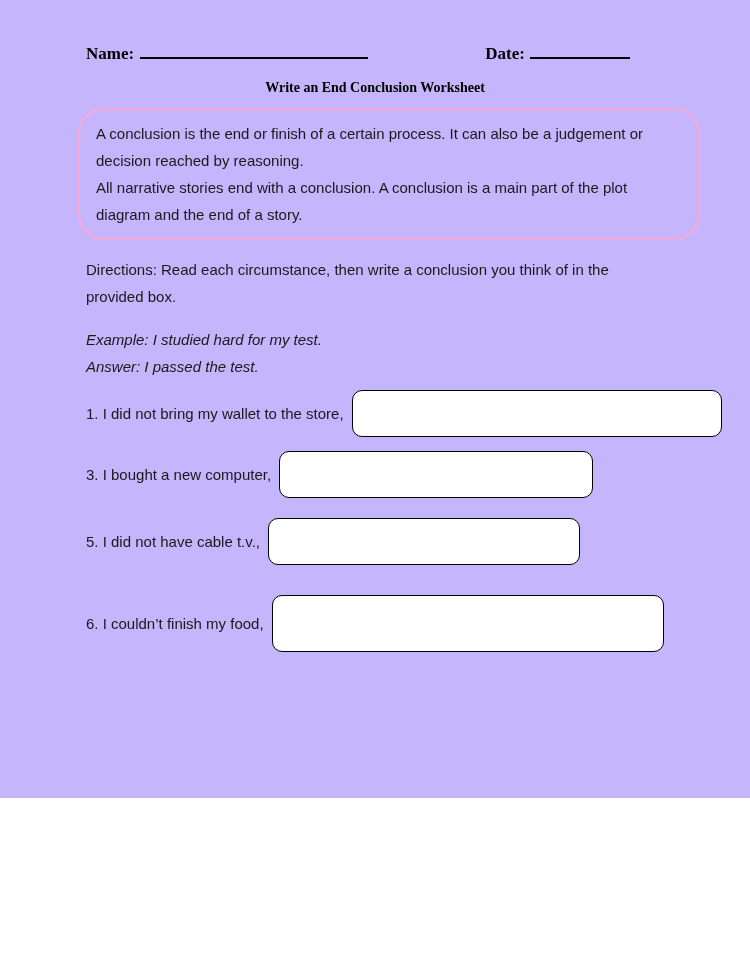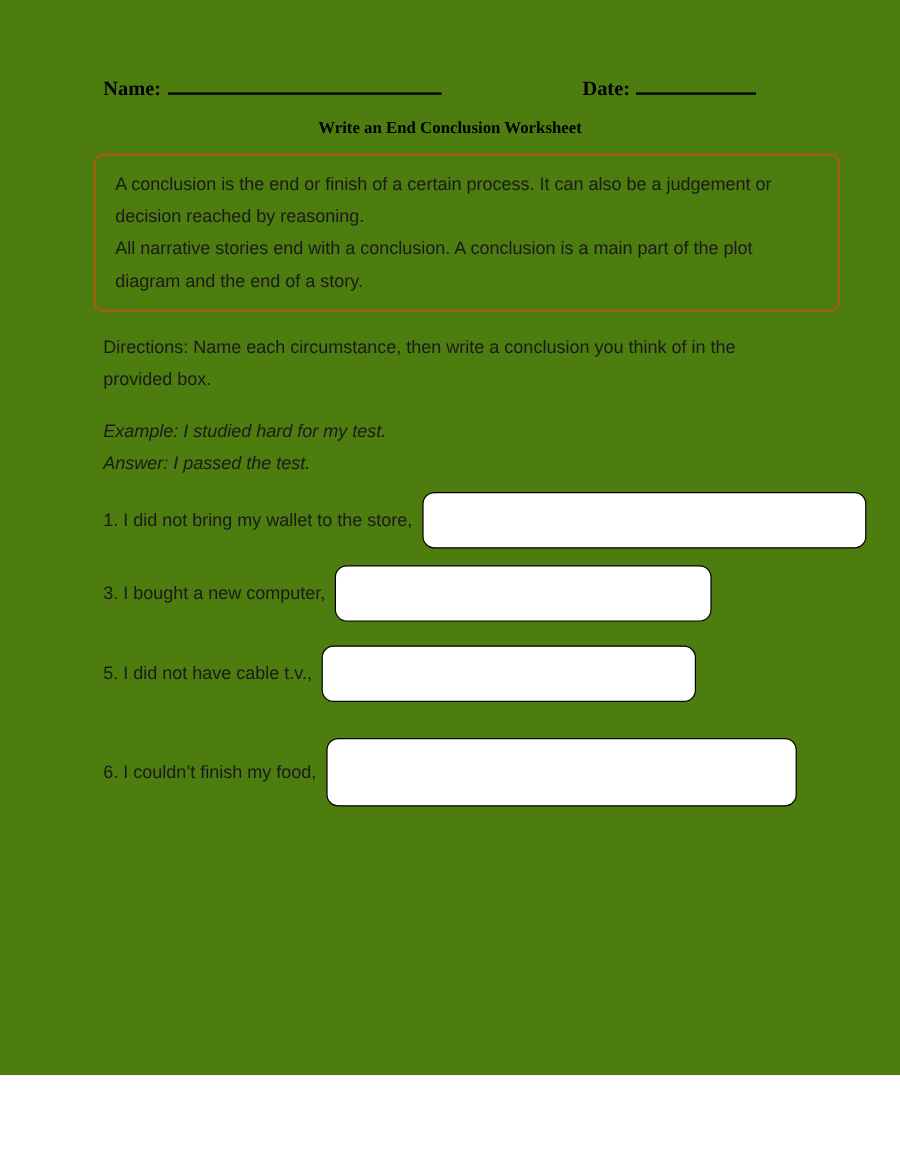--- a/index.html
+++ b/index.html
@@ -1,24 +1,24 @@
 <!DOCTYPE html>
 <html><head>
 <meta charset="utf-8">
 <style>
   * { margin: 0; padding: 0; box-sizing: border-box; }
   html, body { background: #ffffff; }
   .page {
     width: 750px;
-    height: 896px;
-    background: #4d7c0f;
+    height: 798px;
+    background: #c4b5fd;
     font-family: "Liberation Sans", sans-serif;
     font-size: 15px;
     color: #1a1a1a;
-    padding: 64px 28px 0 86px;
+    padding: 44px 28px 0 86px;
     position: relative;
     overflow: hidden;
   }
   
   .header-row { display: flex; align-items: flex-end; }
   .label-serif {
     font-family: "Liberation Serif", serif;
     font-weight: bold;
     font-size: 17px;
     color: #000;
@@ -42,22 +42,22 @@
     color: #000;
     margin-top: 16px;
     margin-right: 58px;
   }
 
   
   .info-box {
     margin-top: 12px;
     margin-left: -8px;
     width: 622px;
-    border: 2px solid #a16207;
-    border-radius: 8px;
+    border: 2px solid #f9a8d4;
+    border-radius: 26px;
     padding: 10px 16px;
     line-height: 27px;
   }
   .info-box p { margin: 0; }
 
   
   .directions {
     margin-top: 16px;
     max-width: 545px;
     line-height: 27px;
@@ -108,21 +108,21 @@
     </div>
   </div>
 
   <div class="title">Write an End Conclusion Worksheet</div>
 
   <div class="info-box">
     <p>A conclusion is the end or finish of a certain process. It can also be a judgement or decision reached by reasoning.</p>
     <p>All narrative stories end with a conclusion. A conclusion is a main part of the plot diagram and the end of a story.</p>
   </div>
 
-  <p class="directions">Directions: Name each circumstance, then write a conclusion you think of in the provided box.</p>
+  <p class="directions">Directions: Read each circumstance, then write a conclusion you think of in the provided box.</p>
 
   <p class="example example-first">Example:  I studied hard for my test.</p>
   <p class="example">Answer: I passed the test.</p>
 
   <div class="q-row q1">
     <span class="q-text">1. I did not bring my wallet to the store,</span>
     <div class="answer-box"></div>
   </div>
 
 

